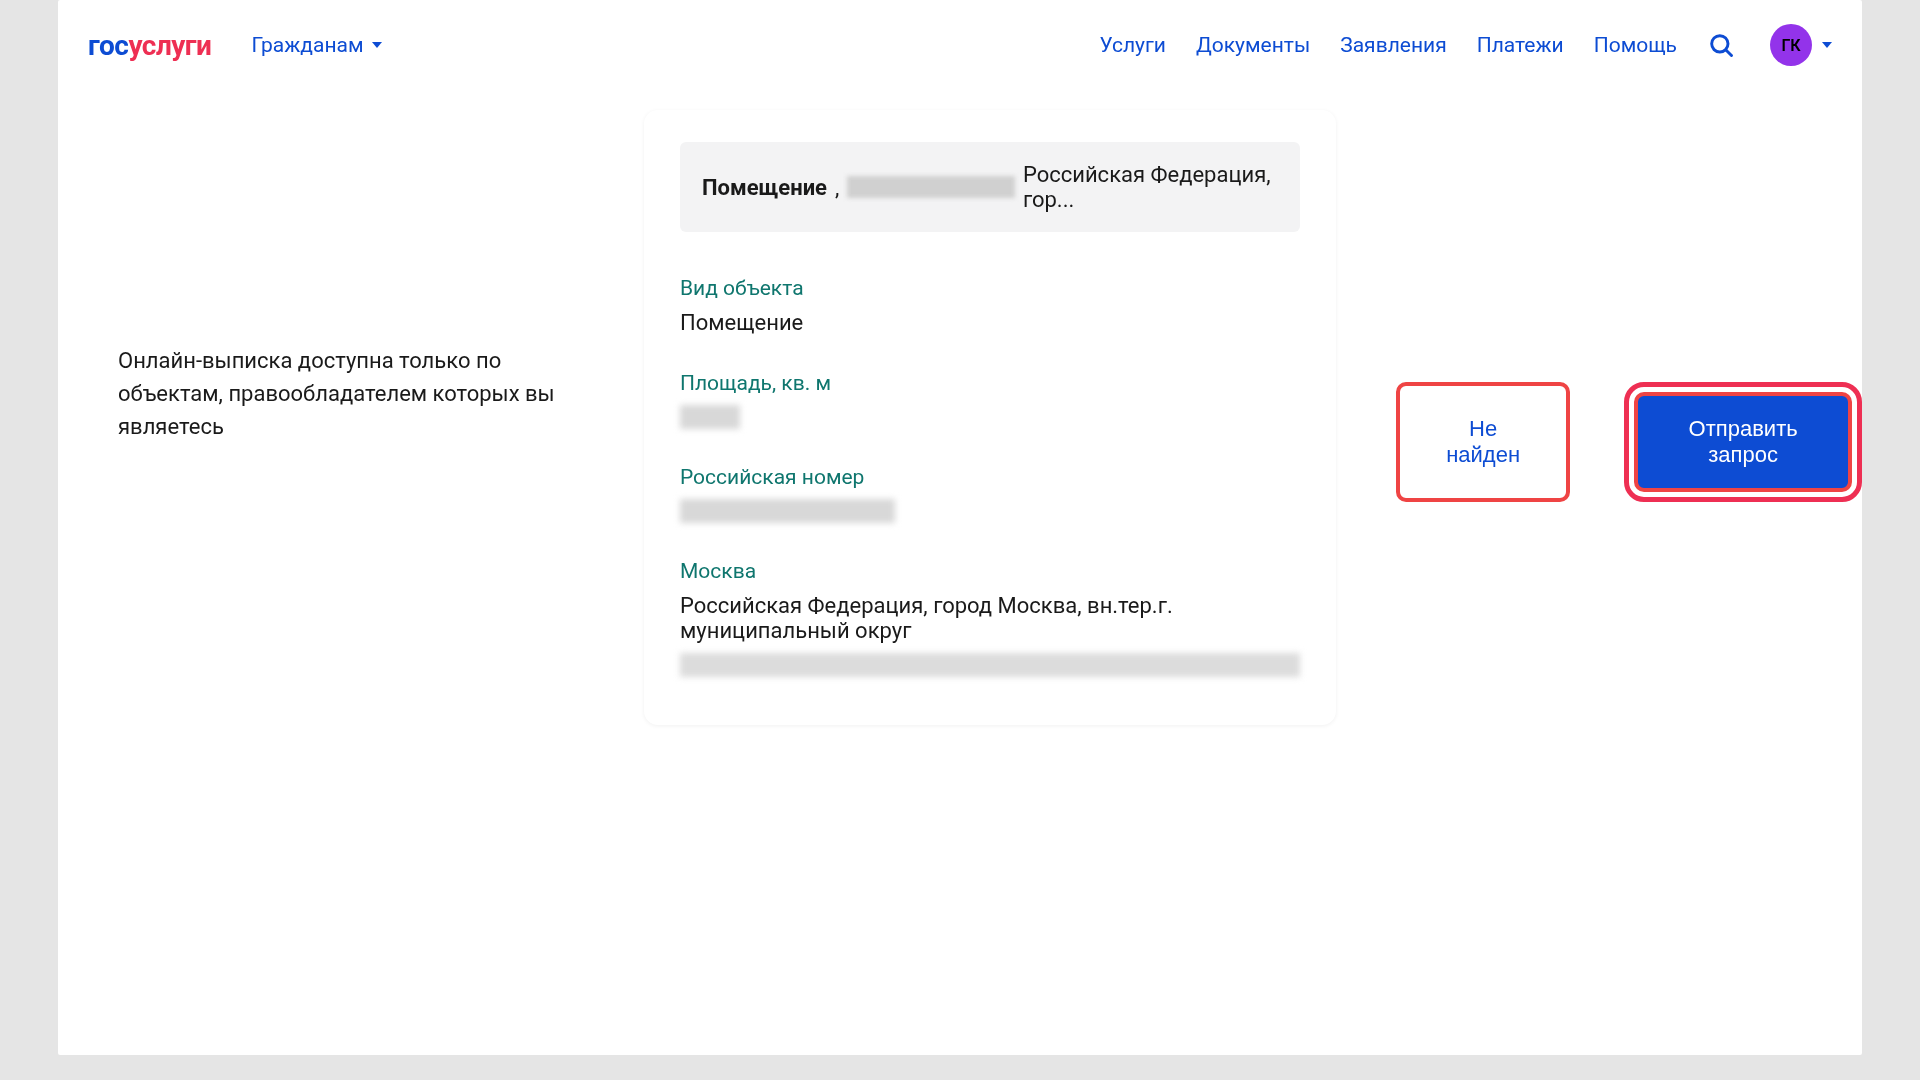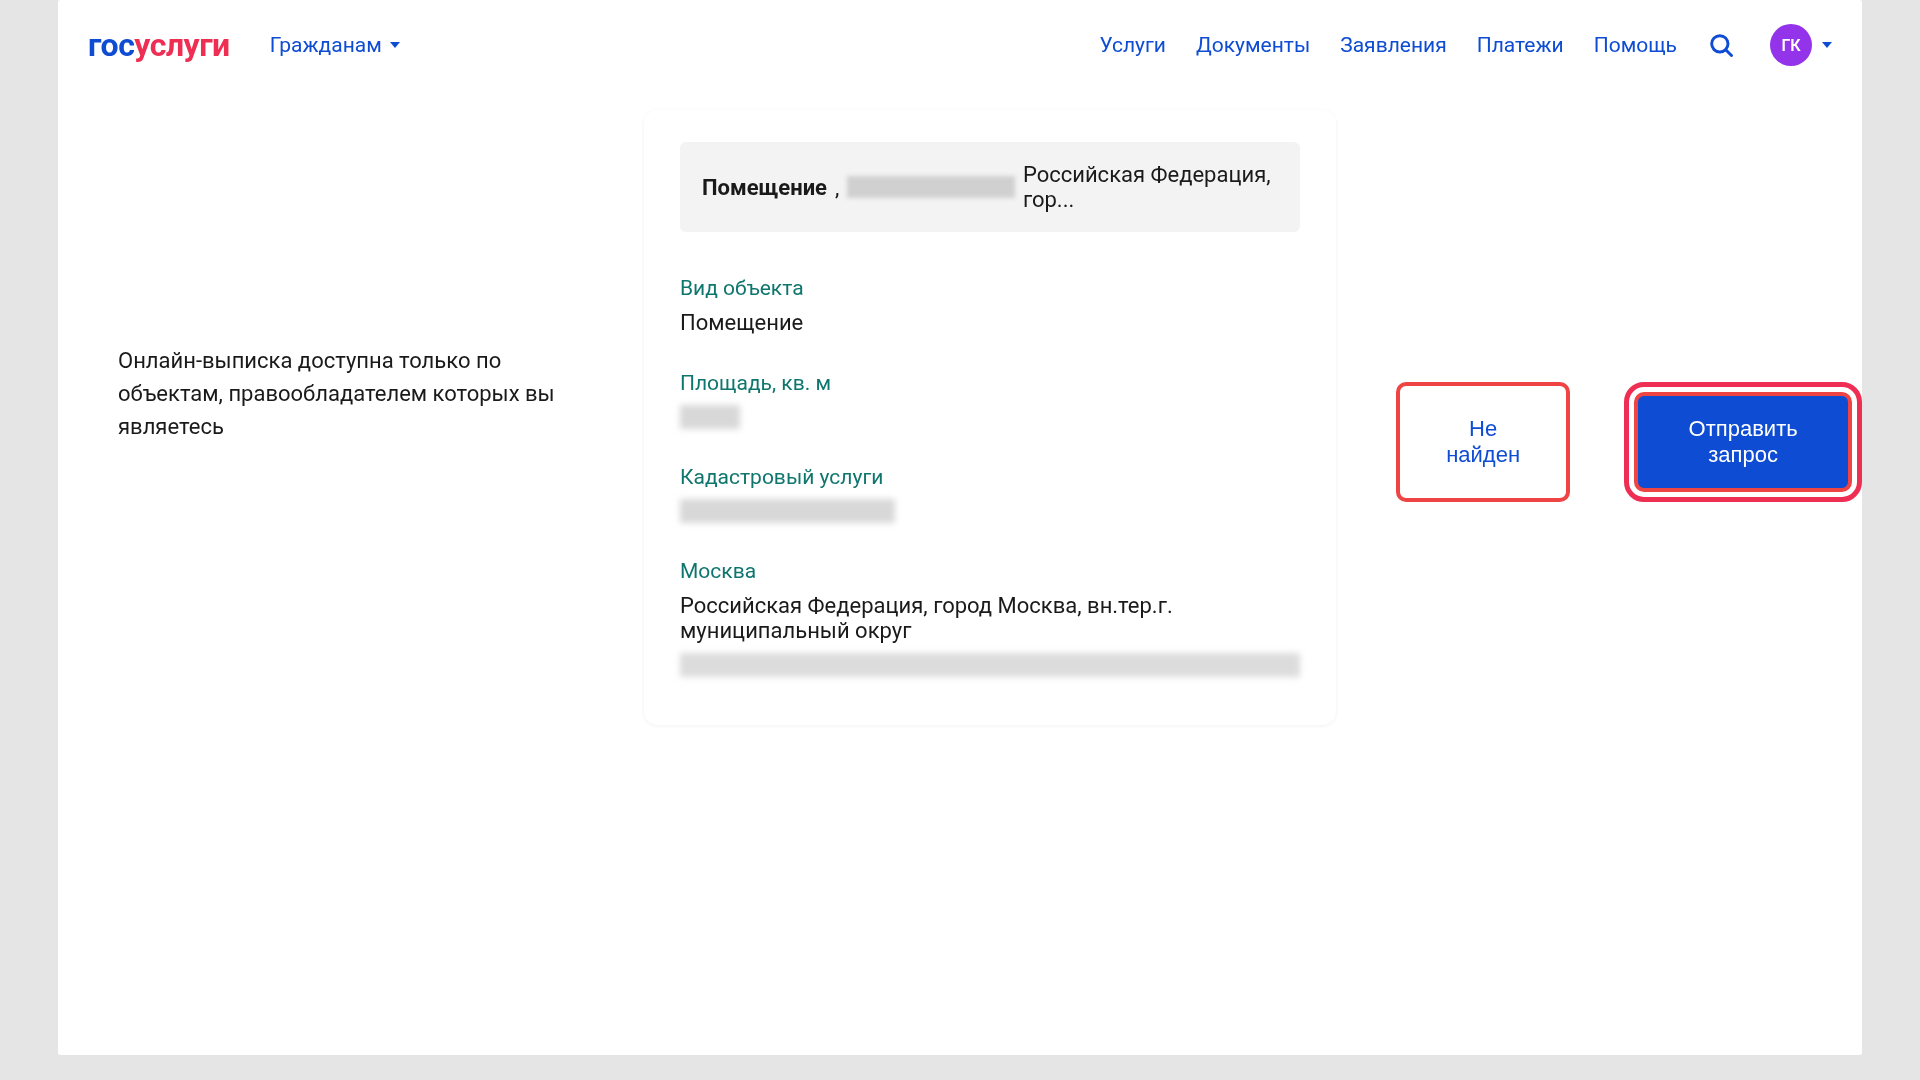--- a/index.html
+++ b/index.html
@@ -18,21 +18,21 @@
       border-radius: 2px;
       overflow: hidden;
     }
     .header {
       display: flex;
       align-items: center;
       padding: 18px 30px;
       height: 90px;
     }
     .logo {
-      font-size: 32px;
+      font-size: 28px;
       font-weight: 700;
       letter-spacing: -0.5px;
       margin-right: 40px;
     }
     .logo-gos { color: #0d4cd3; }
     .logo-uslugi { color: #ee2f53; }
     .nav-dropdown {
       display: flex;
       align-items: center;
       color: #0d4cd3;
@@ -68,21 +68,21 @@
       display: flex;
       align-items: center;
       gap: 10px;
       margin-left: 35px;
     }
     .avatar {
       width: 42px;
       height: 42px;
       border-radius: 50%;
       background: #9333ea;
-      color: #ffffff;
+      color: #000000;
       display: flex;
       align-items: center;
       justify-content: center;
       font-size: 16px;
       font-weight: 600;
     }
     .avatar-chevron {
       width: 0;
       height: 0;
       border-left: 5px solid transparent;
@@ -241,21 +241,21 @@
         <div class="field-label">Вид объекта</div>
         <div class="field-value">Помещение</div>
       </div>
 
       <div class="field">
         <div class="field-label">Площадь, кв. м</div>
         <div class="redacted-block" style="width:60px"></div>
       </div>
 
       <div class="field">
-        <div class="field-label">Кадастровый услуги</div>
+        <div class="field-label">Российская номер</div>
         <div class="redacted-block" style="width:215px"></div>
       </div>
 
       <div class="field" style="margin-bottom:0">
         <div class="field-label">Москва</div>
         <div class="field-value">Российская Федерация, город Москва, вн.тер.г. муниципальный округ</div>
         <div class="address-line2"></div>
       </div>
     </div>
 

